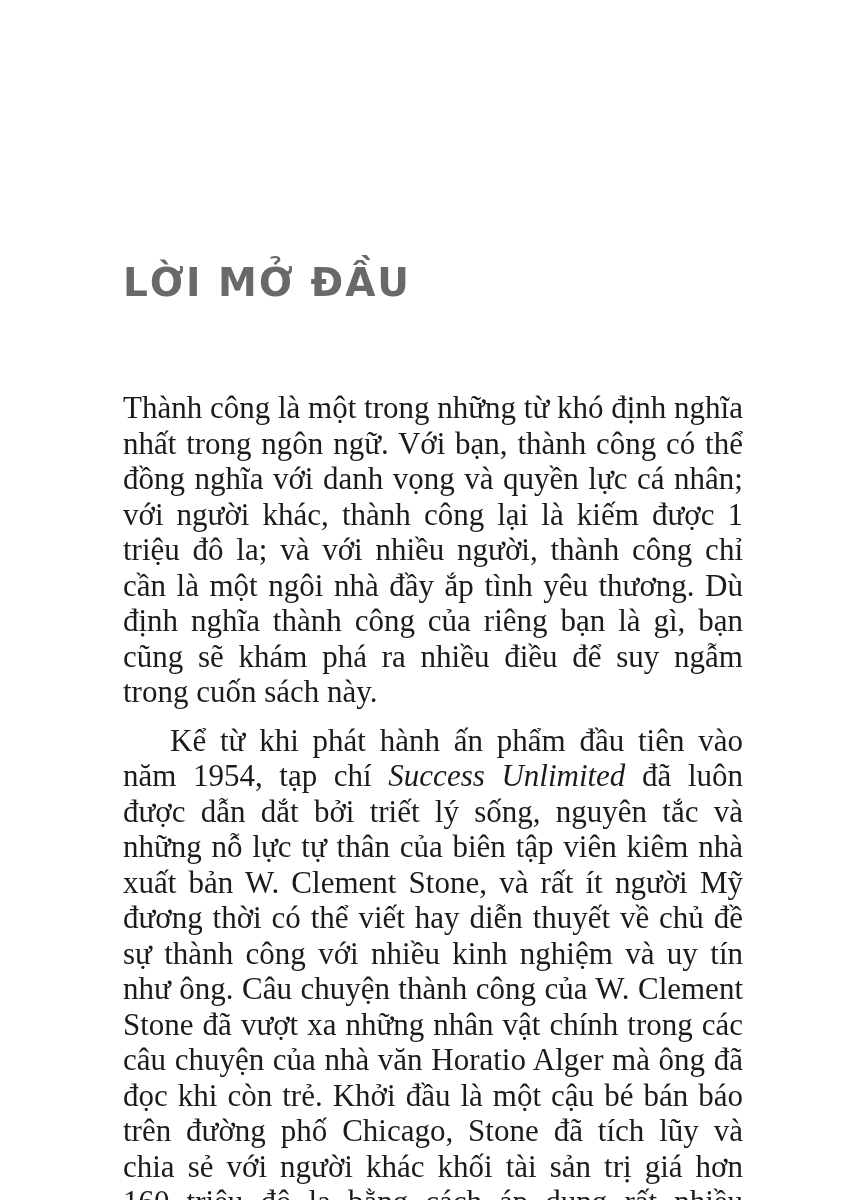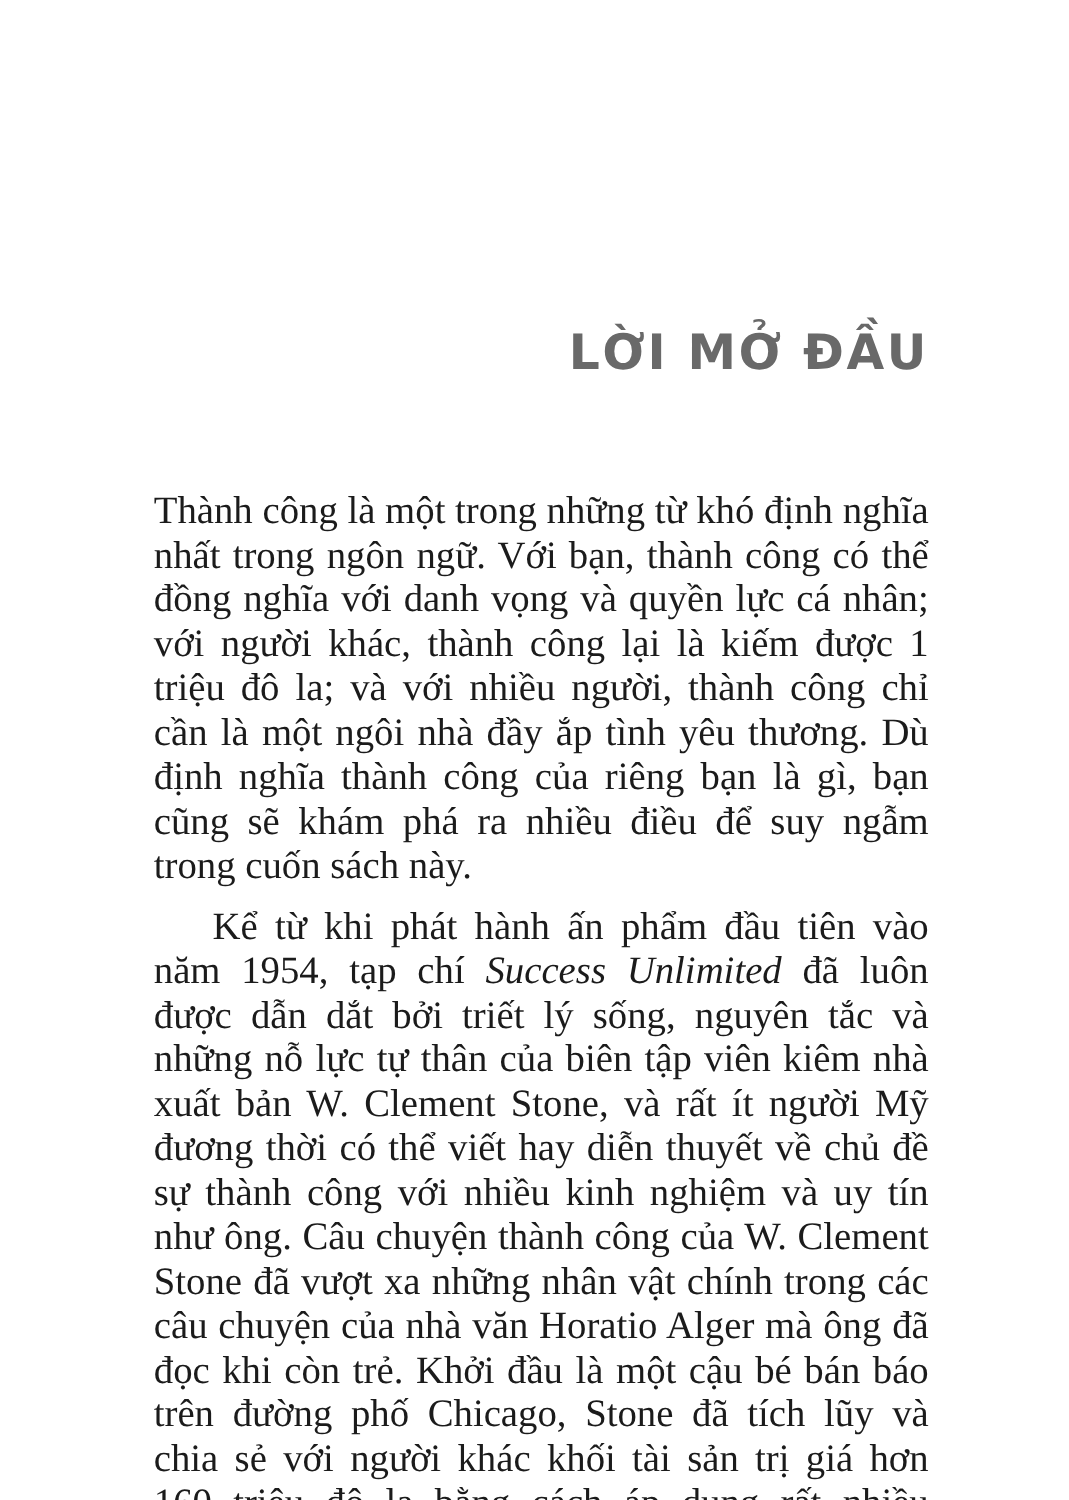--- a/index.html
+++ b/index.html
@@ -14,21 +14,21 @@
     background: #ffffff;
     overflow: hidden;
     font-family: "Liberation Serif", serif;
   }
   .chapter-title {
     position: absolute;
     top: 256px;
     left: 123px;
     width: 620px;
     margin: 0;
-    text-align: right;
+    text-align: left;
     font-family: "DejaVu Sans", sans-serif;
     font-weight: bold;
     font-size: 39px;
     line-height: 54px;
     letter-spacing: 2px;
     color: #696969;
   }
   .body-text {
     position: absolute;
     top: 390px;

